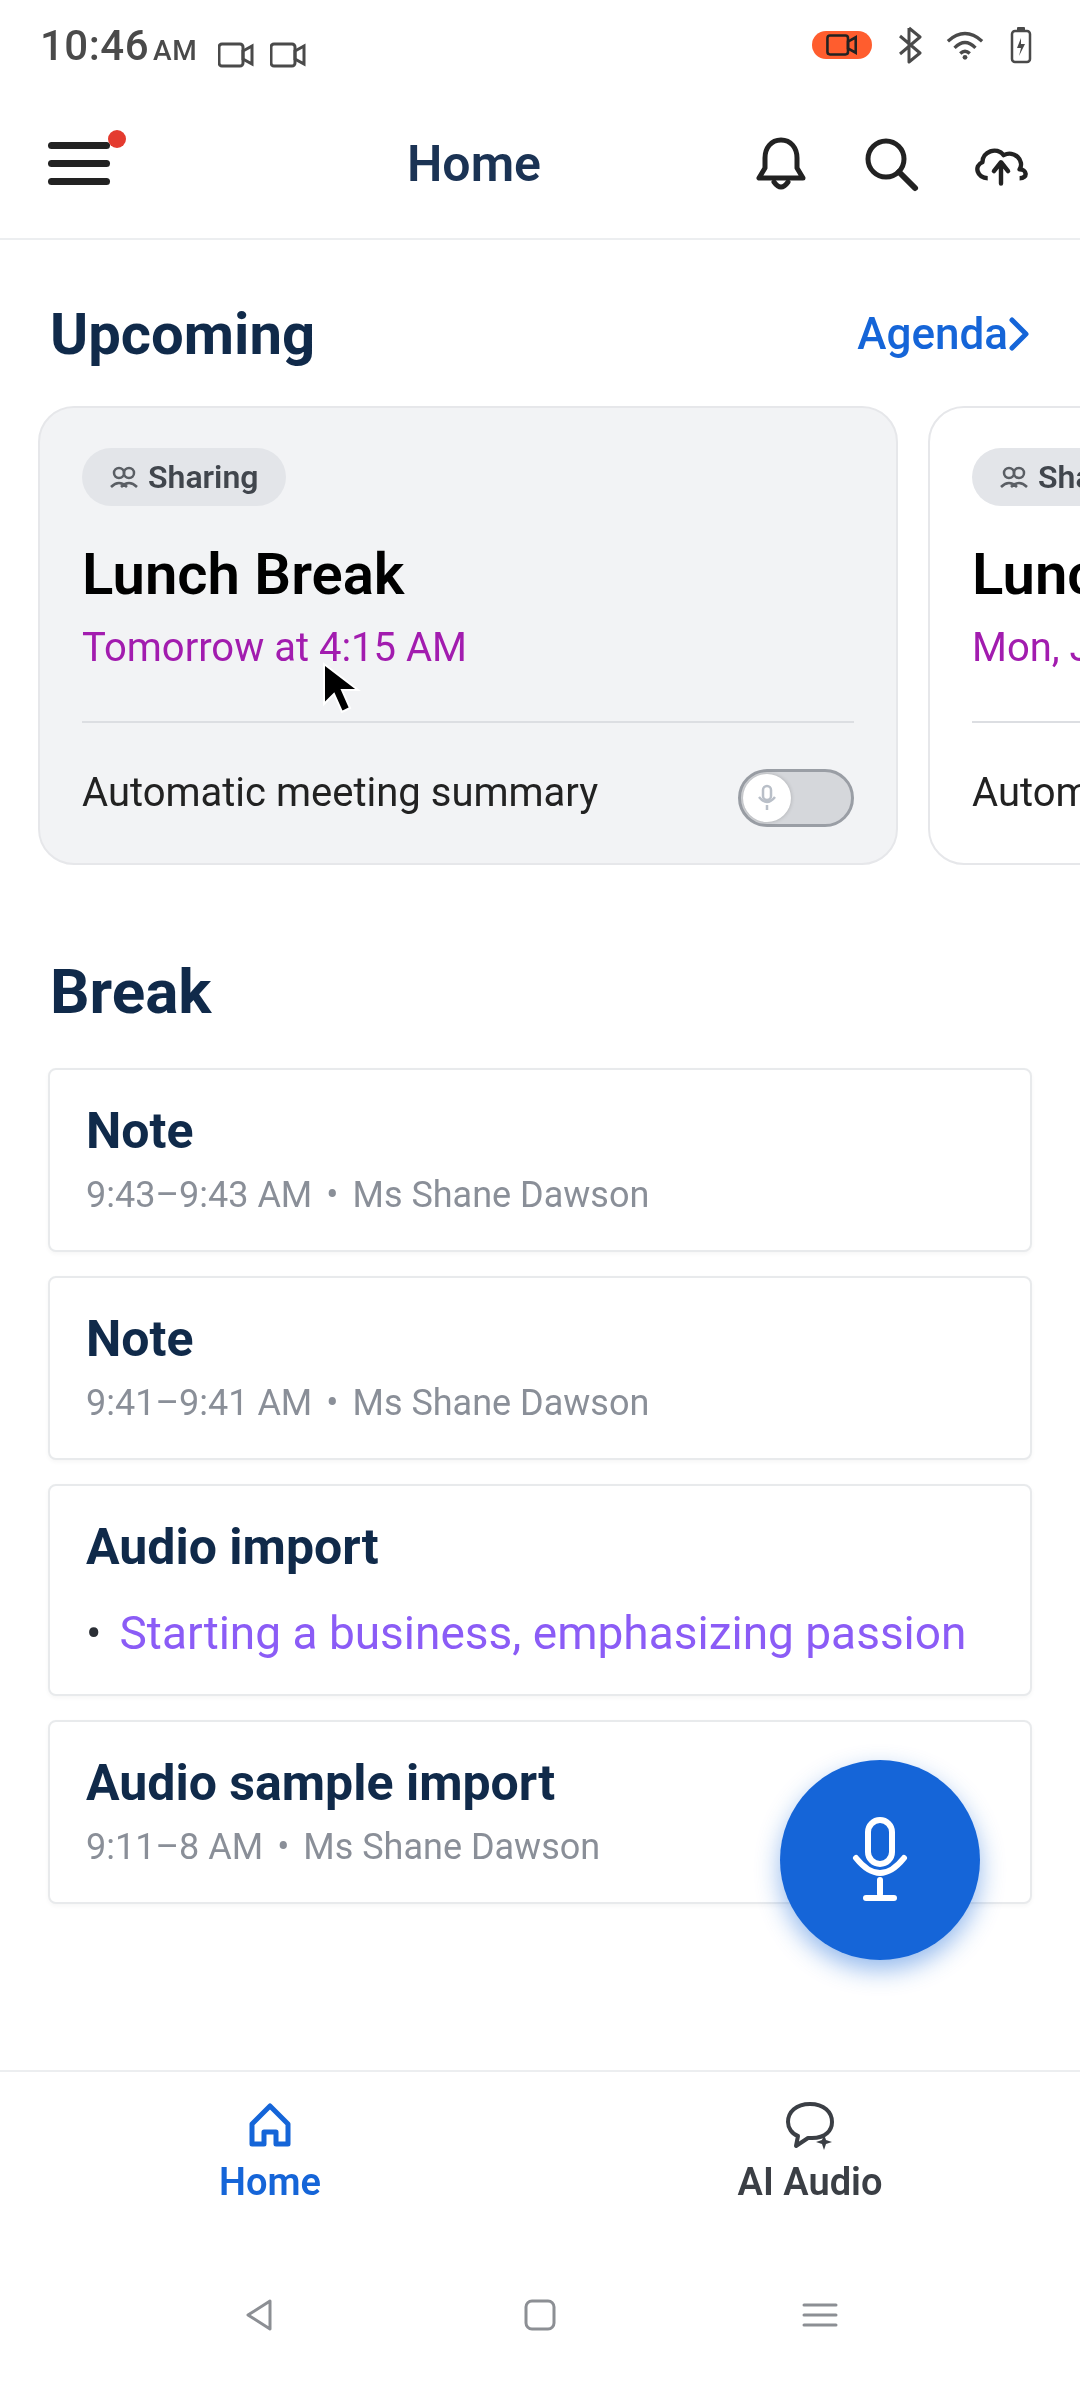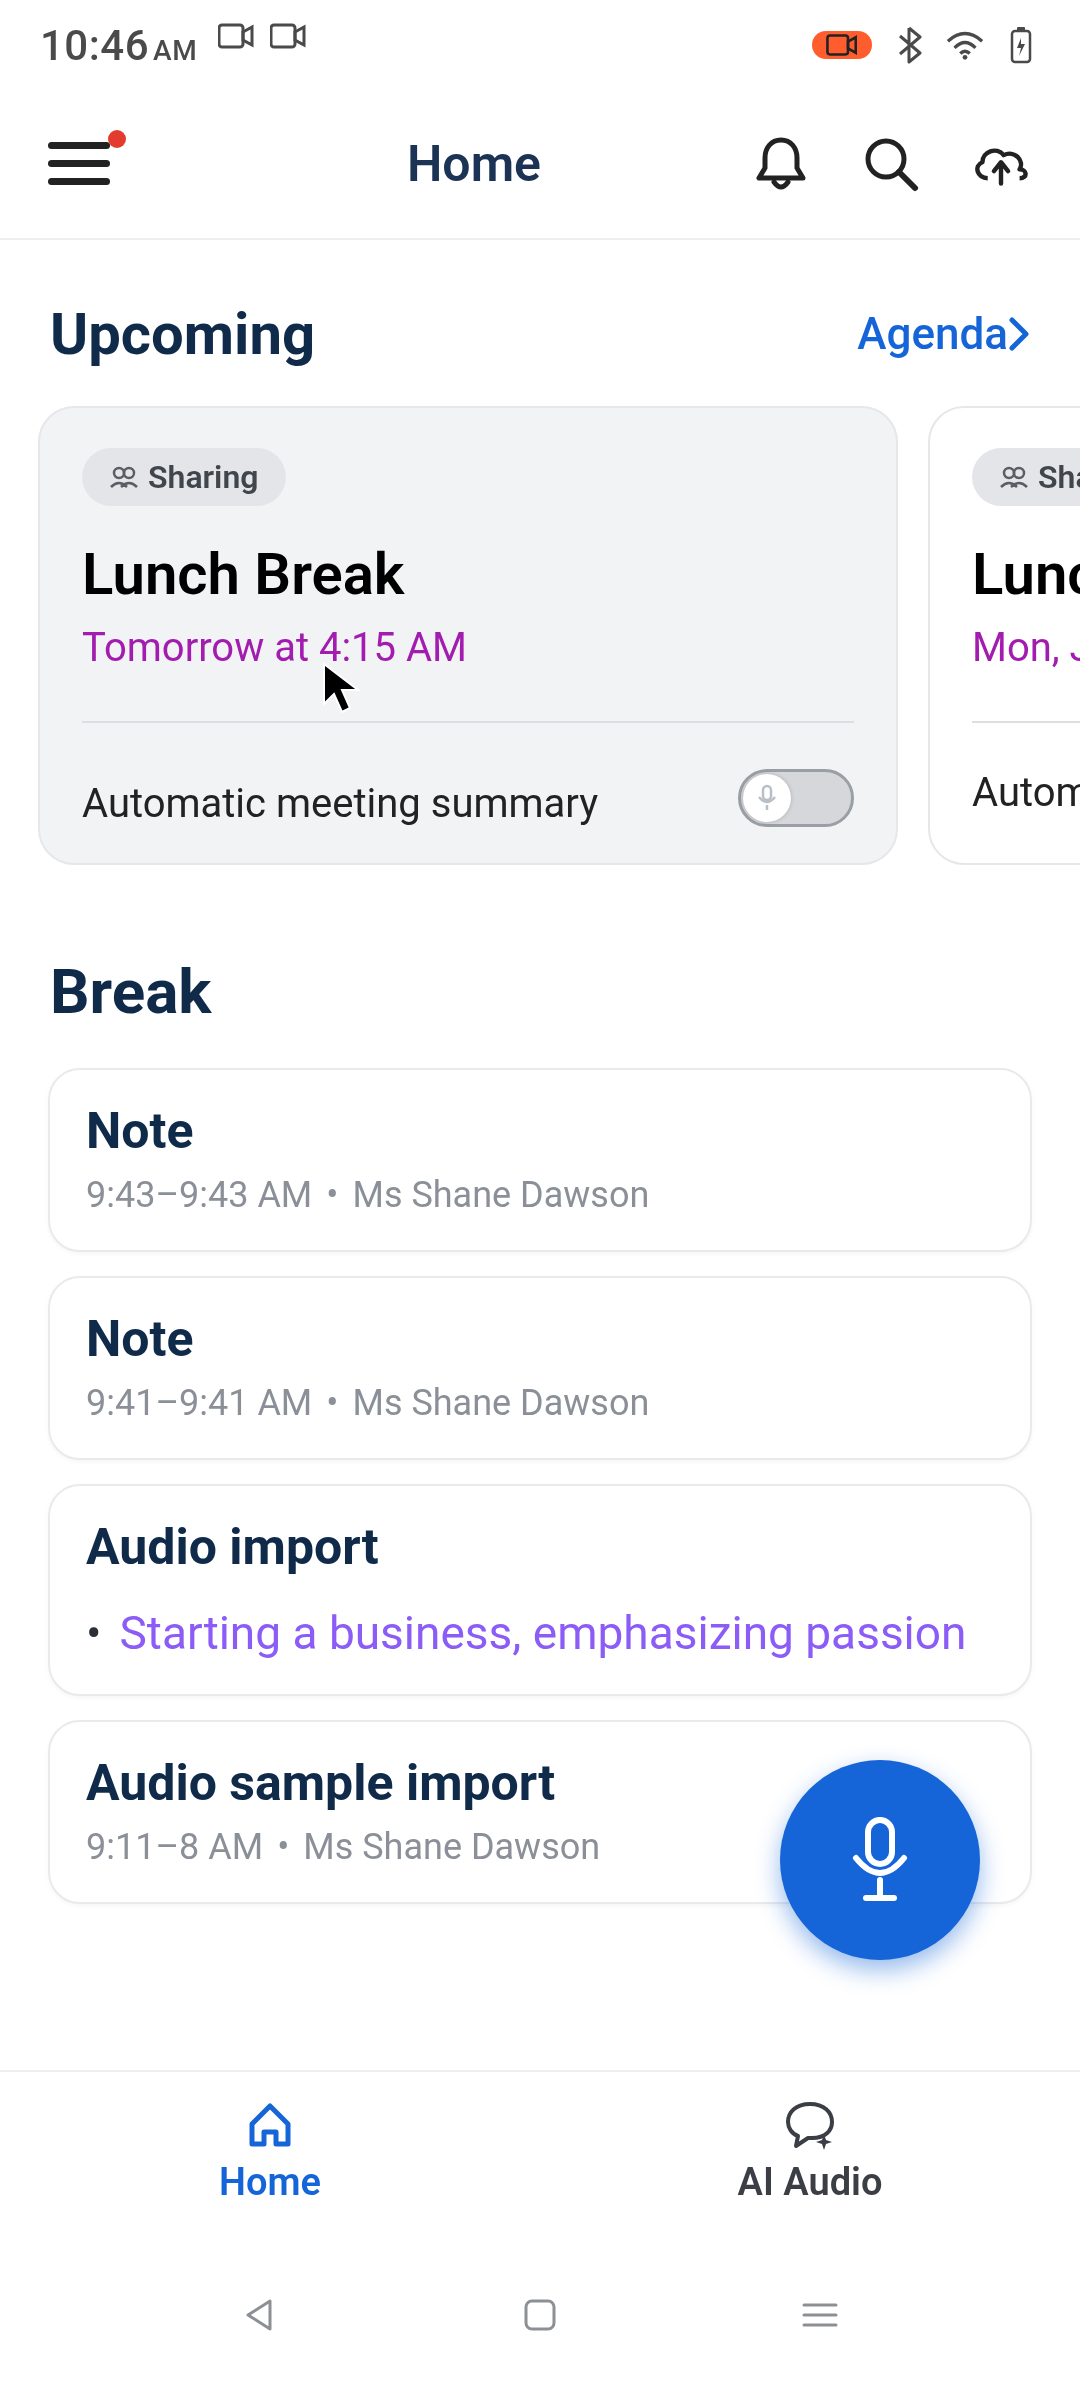--- a/index.html
+++ b/index.html
@@ -17,21 +17,21 @@
   .status-bar {
     height: 90px;
     display: flex;
     align-items: center;
     padding: 0 40px;
     justify-content: space-between;
     color: #4a4a4a;
   }
   .status-left {
     display: flex;
-    align-items: flex-start;
+    align-items: flex-end;
     gap: 20px;
   }
   .status-time { font-size: 42px; font-weight: 500; letter-spacing: 0.5px; }
   .status-time .ampm { font-size: 28px; margin-left: 4px; }
   .status-icons-left { display: flex; gap: 14px; align-items: center; }
   .status-right { display: flex; gap: 18px; align-items: center; }
   .stat-icon { width: 38px; height: 30px; display:inline-flex; align-items:center; justify-content:center; }
   .battery-pill {
     background: #ff5d2e;
     border-radius: 14px;
@@ -144,21 +144,21 @@
     color: #a21caf;
     font-weight: 400;
   }
   .card-divider {
     border: none;
     border-top: 2px solid #dcdee2;
     margin: 50px 0 46px 0;
   }
   .summary-row {
     display: flex;
-    align-items: flex-end;
+    align-items: flex-start;
     justify-content: space-between;
   }
   .summary-label { font-size: 40px; color: #222; }
   .toggle {
     width: 116px; height: 58px;
     background: #d5d7db;
     border-radius: 40px;
     border: 3px solid #9a9ea5;
     position: relative;
   }
@@ -179,21 +179,21 @@
   .today-head h2 {
     font-size: 62px;
     font-weight: 700;
     color: #102a4a;
   }
 
   .note-card {
     margin: 0 48px 24px 48px;
     background: #ffffff;
     border: 2px solid #e8eaec;
-    border-radius: 32px;
+    border-radius: 8px;
     padding: 32px 36px 34px 36px;
     box-shadow: 0 2px 4px rgba(0,0,0,0.04);
   }
   .note-title {
     font-size: 50px;
     font-weight: 700;
     color: #102a4a;
     margin-bottom: 14px;
   }
   .note-meta {

